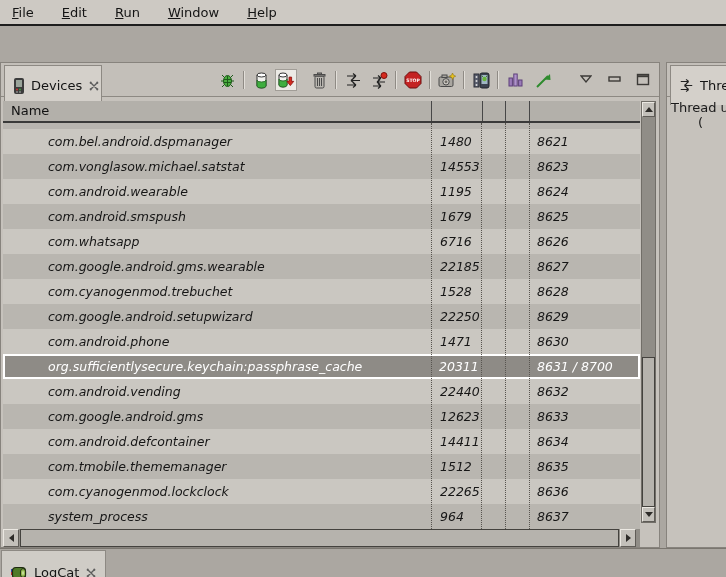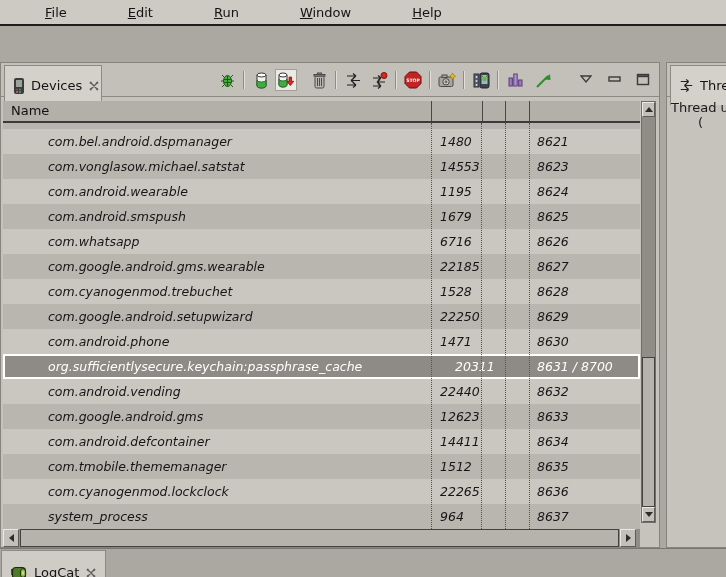--- a/index.html
+++ b/index.html
@@ -9,21 +9,21 @@
     font-family:"DejaVu Sans","Liberation Sans",sans-serif;
     -webkit-font-smoothing:none;
     color:#141414;
   }
   
   .menubar{
     position:absolute;left:0;top:0;width:726px;height:26px;
     background:#cdc9c3;border-bottom:2px solid #1d1d1d;box-sizing:border-box;
     display:flex;align-items:center;padding-left:12px;gap:28px;font-size:13px;
   }
-  .menu-item{cursor:default;margin-left:33px;}
+  .menu-item{cursor:default;}
   .menu-item .u{text-decoration:underline;}
   
   .panel{
     position:absolute;background:#c6c2bc;border:1px solid #87837d;box-sizing:border-box;
   }
   .tabrow{
     position:relative;height:34px;background:#c3bfb9;border-bottom:1px solid #8d8983;box-sizing:border-box;
   }
   .tab{
     position:absolute;left:3px;top:2px;height:40px;background:#d4d0ca;
@@ -57,21 +57,21 @@
     box-sizing:border-box;white-space:nowrap;font-style:italic;
   }
   .rows .row:nth-child(odd){background:#cac7c1;}
   .rows .row:nth-child(even){background:#b9b6b0;}
   .rows .row.selected{
     background:#8e8b86;color:#ffffff;border:2px solid #ffffff;line-height:21px;
   }
   .cell-name{position:absolute;left:45px;}
   .row.selected .cell-name{left:43px;}
   .cell-pid{position:absolute;left:437px;}
-  .row.selected .cell-pid{left:450px;}
+  .row.selected .cell-pid{left:434px;}
   .cell-port{position:absolute;left:534px;}
   .row.selected .cell-port{left:532px;}
   .collines{position:absolute;left:0;top:0;width:100%;height:100%;pointer-events:none;}
   .dotline{position:absolute;top:0;bottom:0;width:0;border-left:1px dotted #57544f;}
   
   .sb-btn{
     position:absolute;background:#c3c0ba;border:1px solid;
     border-color:#ebe8e2 #5f5c57 #5f5c57 #ebe8e2;box-sizing:border-box;
     display:flex;align-items:center;justify-content:center;
   }

